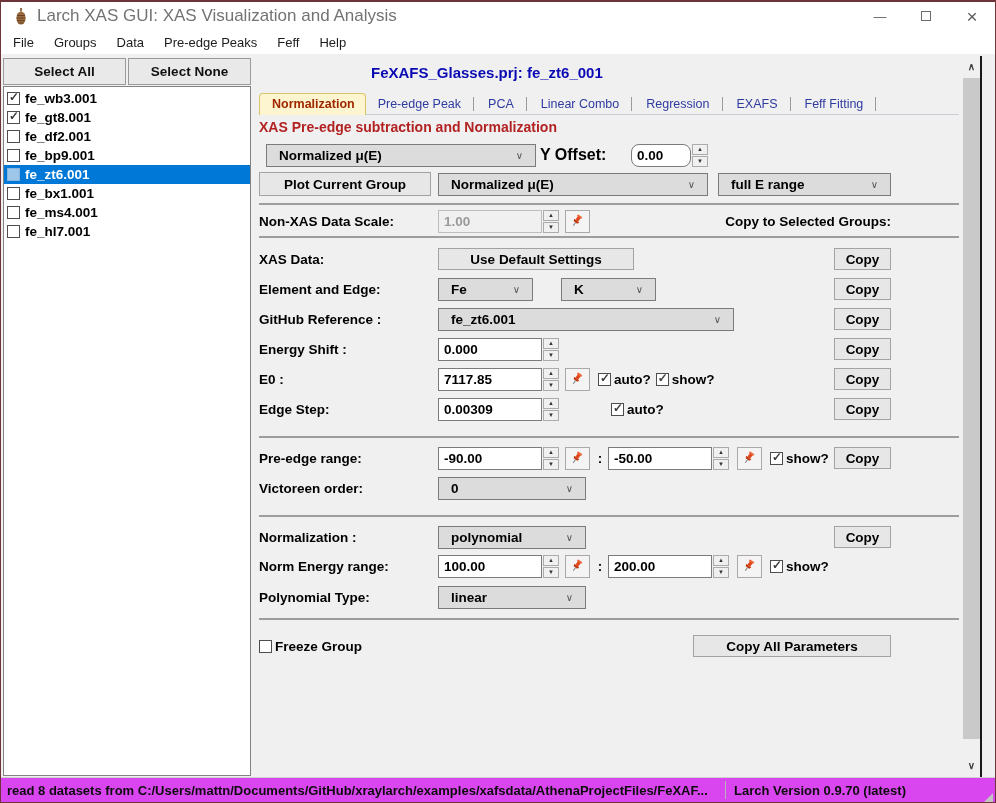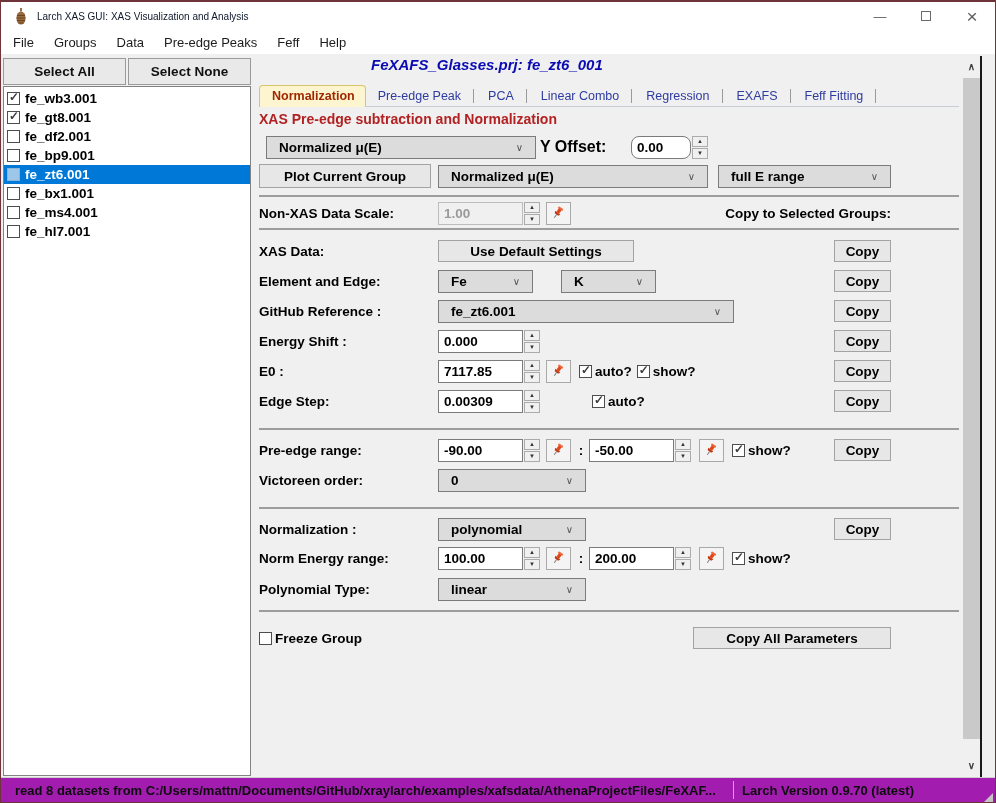--- a/index.html
+++ b/index.html
@@ -5,21 +5,21 @@
   * { box-sizing: border-box; margin: 0; padding: 0; cursor: default; }
   html,body { width:996px; height:803px; overflow:hidden; background:#fff;
     font-family:"Liberation Sans", sans-serif; }
   .window { position:relative; width:996px; height:803px; background:#f0f0f0;
     border:1px solid #6f3439; border-top:2px solid #6f3439; overflow:hidden; }
 
   
   .titlebar { position:absolute; left:0; top:0; width:100%; height:28px; background:#fff;
     display:flex; align-items:center; }
   .appicon { margin-left:13px; display:flex; align-items:center; }
-  .apptitle { margin-left:9px; font-size:10px; color:#0f172a; }
+  .apptitle { margin-left:9px; font-size:17px; color:#737373; }
   .wincontrols { margin-left:auto; display:flex; height:100%; }
   .winbtn { width:46px; height:100%; display:flex; align-items:center; justify-content:center;
     color:#5f5f5f; font-size:13px; }
   .maxbox { width:10px; height:10px; border:1px solid #6a6a6a; display:inline-block; }
   .closeglyph { font-size:19px; line-height:1; color:#5f5f5f; }
 
   
   .menubar { position:absolute; left:0; top:28px; width:100%; height:24px; background:#fff;
     display:flex; align-items:center; padding-left:2px; }
   .menuitem { padding:3px 10px; font-size:13px; color:#1c1c1c; }
@@ -50,35 +50,35 @@
     font-family:inherit; flex:none; }
   .copybtn { width:57px; height:22px; margin-left:auto; }
 
   .combo { display:inline-flex; align-items:center; justify-content:space-between;
     background:#dcdcdc; border:1px solid #7b7b7b; height:23px; padding:0 12px;
     font-weight:bold; font-size:13.5px; color:#000; flex:none; }
   .combo .chev { font-size:10px; color:#555; margin-left:6px; font-weight:normal; }
   .w270{width:270px} .w173{width:173px} .w95{width:95px} .w296{width:296px} .w148{width:148px}
 
   .spin { display:inline-flex; height:23px; flex:none; }
-  .spin .val { width:85px; background:#fff; border:1px solid #7b7b7b; font-weight:bold;
+  .spin .val { width:104px; background:#fff; border:1px solid #7b7b7b; font-weight:bold;
     font-size:13.5px; padding:0 5px; display:flex; align-items:center; color:#000; }
   .spin.vw60 .val { width:60px;border-radius:8px; }
   .spin .btns { display:flex; flex-direction:column; width:16px; margin-left:1px; gap:1px; }
   .spin .btns span { flex:1; background:#f0f0f0; border:1px solid #ababab; font-size:6px;
     display:flex; align-items:center; justify-content:center; color:#333; line-height:1; }
   .spin.disabled .val { color:#9a9a9a; background:#f0f0f0; border-color:#bdbdbd; }
 
   .pinbtn { width:25px; height:23px; background:#f4f4f4; border:1px solid #a9a9a9;
     display:inline-flex; align-items:center; justify-content:center; padding:0; flex:none; }
 
   
   .content { position:absolute; left:258px; top:54px; width:700px; }
-  .proj-title { margin-top:0; margin-left:112px; height:22px; font-size:15px;
-    font-weight:bold; color:#0a0ab4;font-style:italic; }
+  .proj-title { margin-top:8px; margin-left:112px; height:22px; font-size:15px;
+    font-weight:bold; color:#0a0ab4; }
   .tabbar { margin-top:6px; display:flex; align-items:flex-end; height:23px;
     border-bottom:1px solid #c9ced6; }
   .tab { padding:3px 10px 3px 12px; font-size:12.5px; color:#2e3ba0; white-space:nowrap; }
   .tab.active { background:#fdf5cf; border:1px solid #d9c569; border-bottom:none;
     border-radius:4px 4px 0 0; color:#a02800; font-weight:bold; margin-bottom:-1px;
     padding-bottom:4px; }
   .tabdiv { width:1px; height:14px; background:#9a9a9a; margin:0 2px 3px 2px; flex:none; }
   .section-heading { margin-top:4px; height:18px; font-size:14px; font-weight:bold;
     color:#b22222; }
 
@@ -94,23 +94,23 @@
     background:#f0f0f0; }
   .scrollcol::after { content:""; position:absolute; right:-2px; top:0; width:2px;
     height:100%; background:#191919; }
   .sarrow { position:absolute; left:0; width:17px; height:16px; display:flex;
     align-items:center; justify-content:center; font-size:10px; font-weight:bold;
     color:#3f3f3f; }
   .sarrow.up { top:2px; } .sarrow.down { bottom:4px; }
   .sthumb { position:absolute; left:0; top:22px; width:17px; height:661px; background:#c9c9c9; }
 
   
-  .statusbar { position:absolute; left:0; bottom:0; width:100%; height:25px; background:#a21caf;
+  .statusbar { position:absolute; left:0; bottom:0; width:100%; height:25px; background:#d946ef;
     border-top:1px solid #cfcfcf; display:flex; align-items:center; font-size:13px;
-    font-weight:bold; color:#0d0d0d;padding-left:8px; }
+    font-weight:bold; color:#0d0d0d; }
   .status-left { width:724px; padding-left:6px; white-space:nowrap; overflow:hidden; }
   .status-div { width:1px; height:18px; background:#b5b5b5; flex:none; }
   .status-right { padding-left:8px; white-space:nowrap; }
   .grip { margin-left:auto; margin-right:2px; width:0; height:0;
     border-left:9px solid transparent; border-bottom:9px solid #c4c4c4; align-self:flex-end; }
 </style>
 </head>
 <body>
 
 <div class="window">

